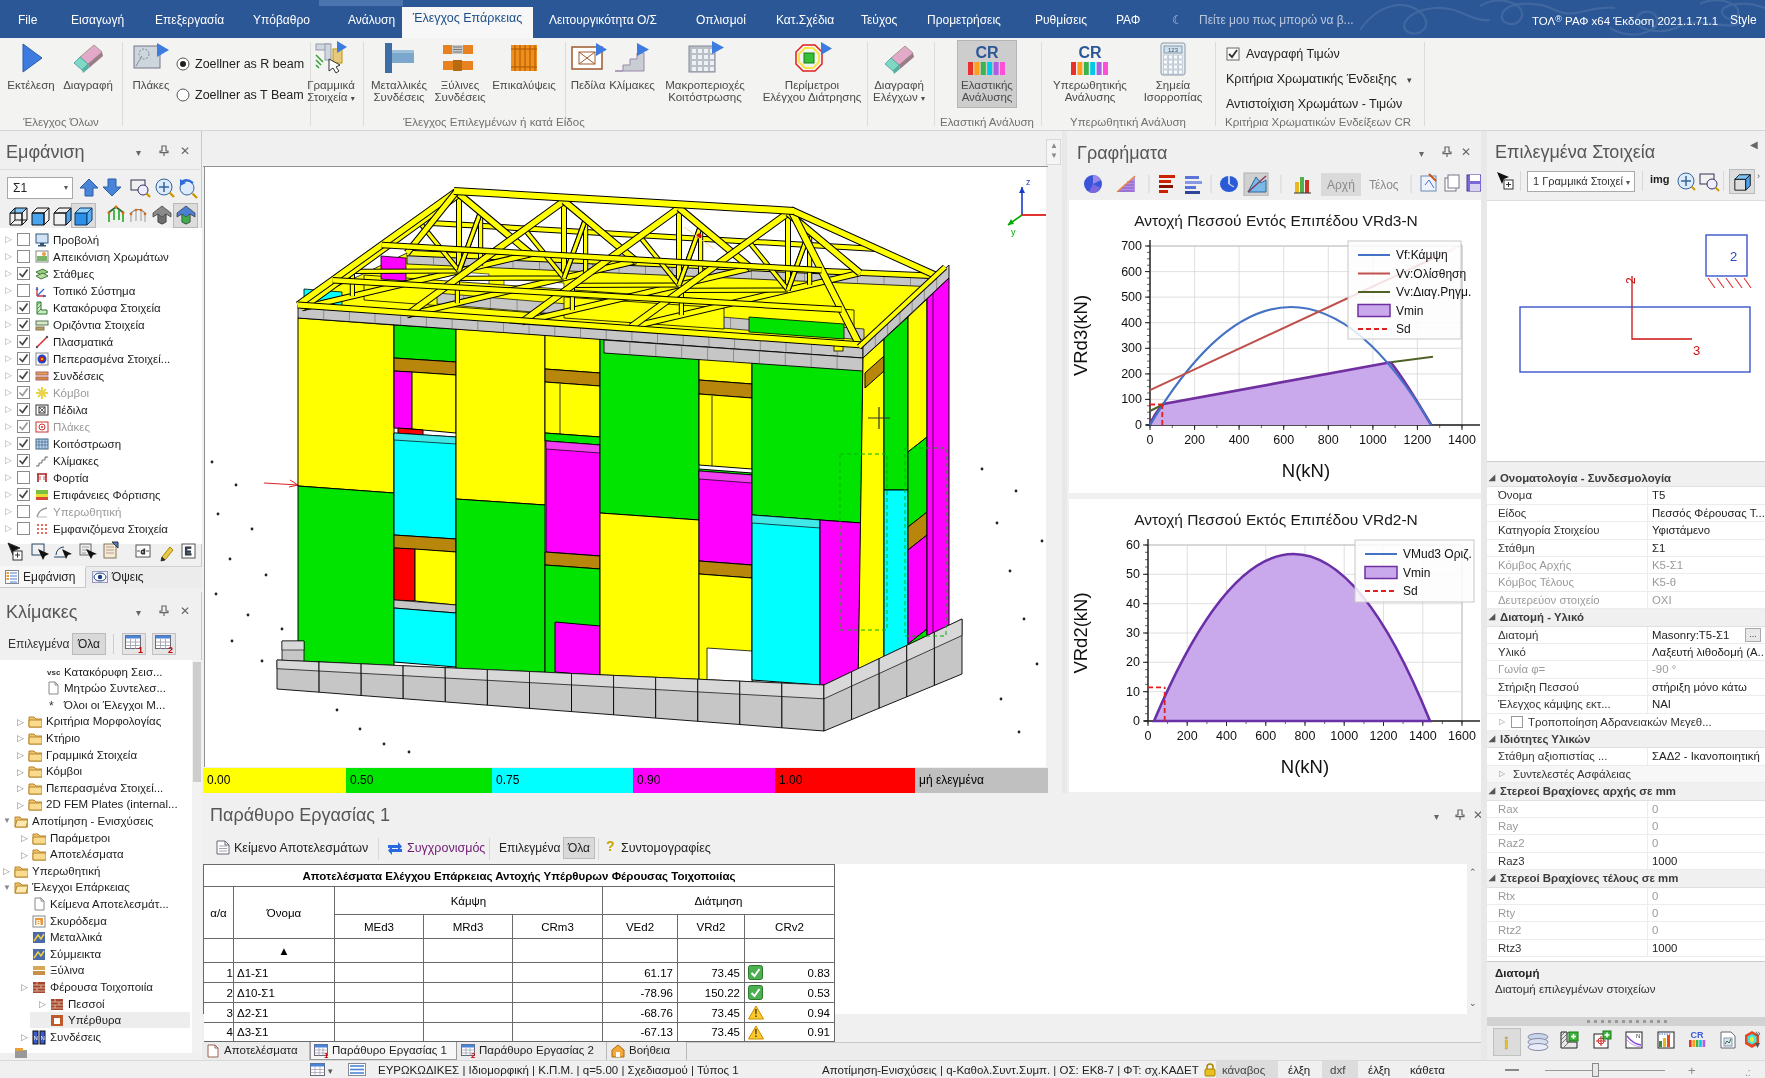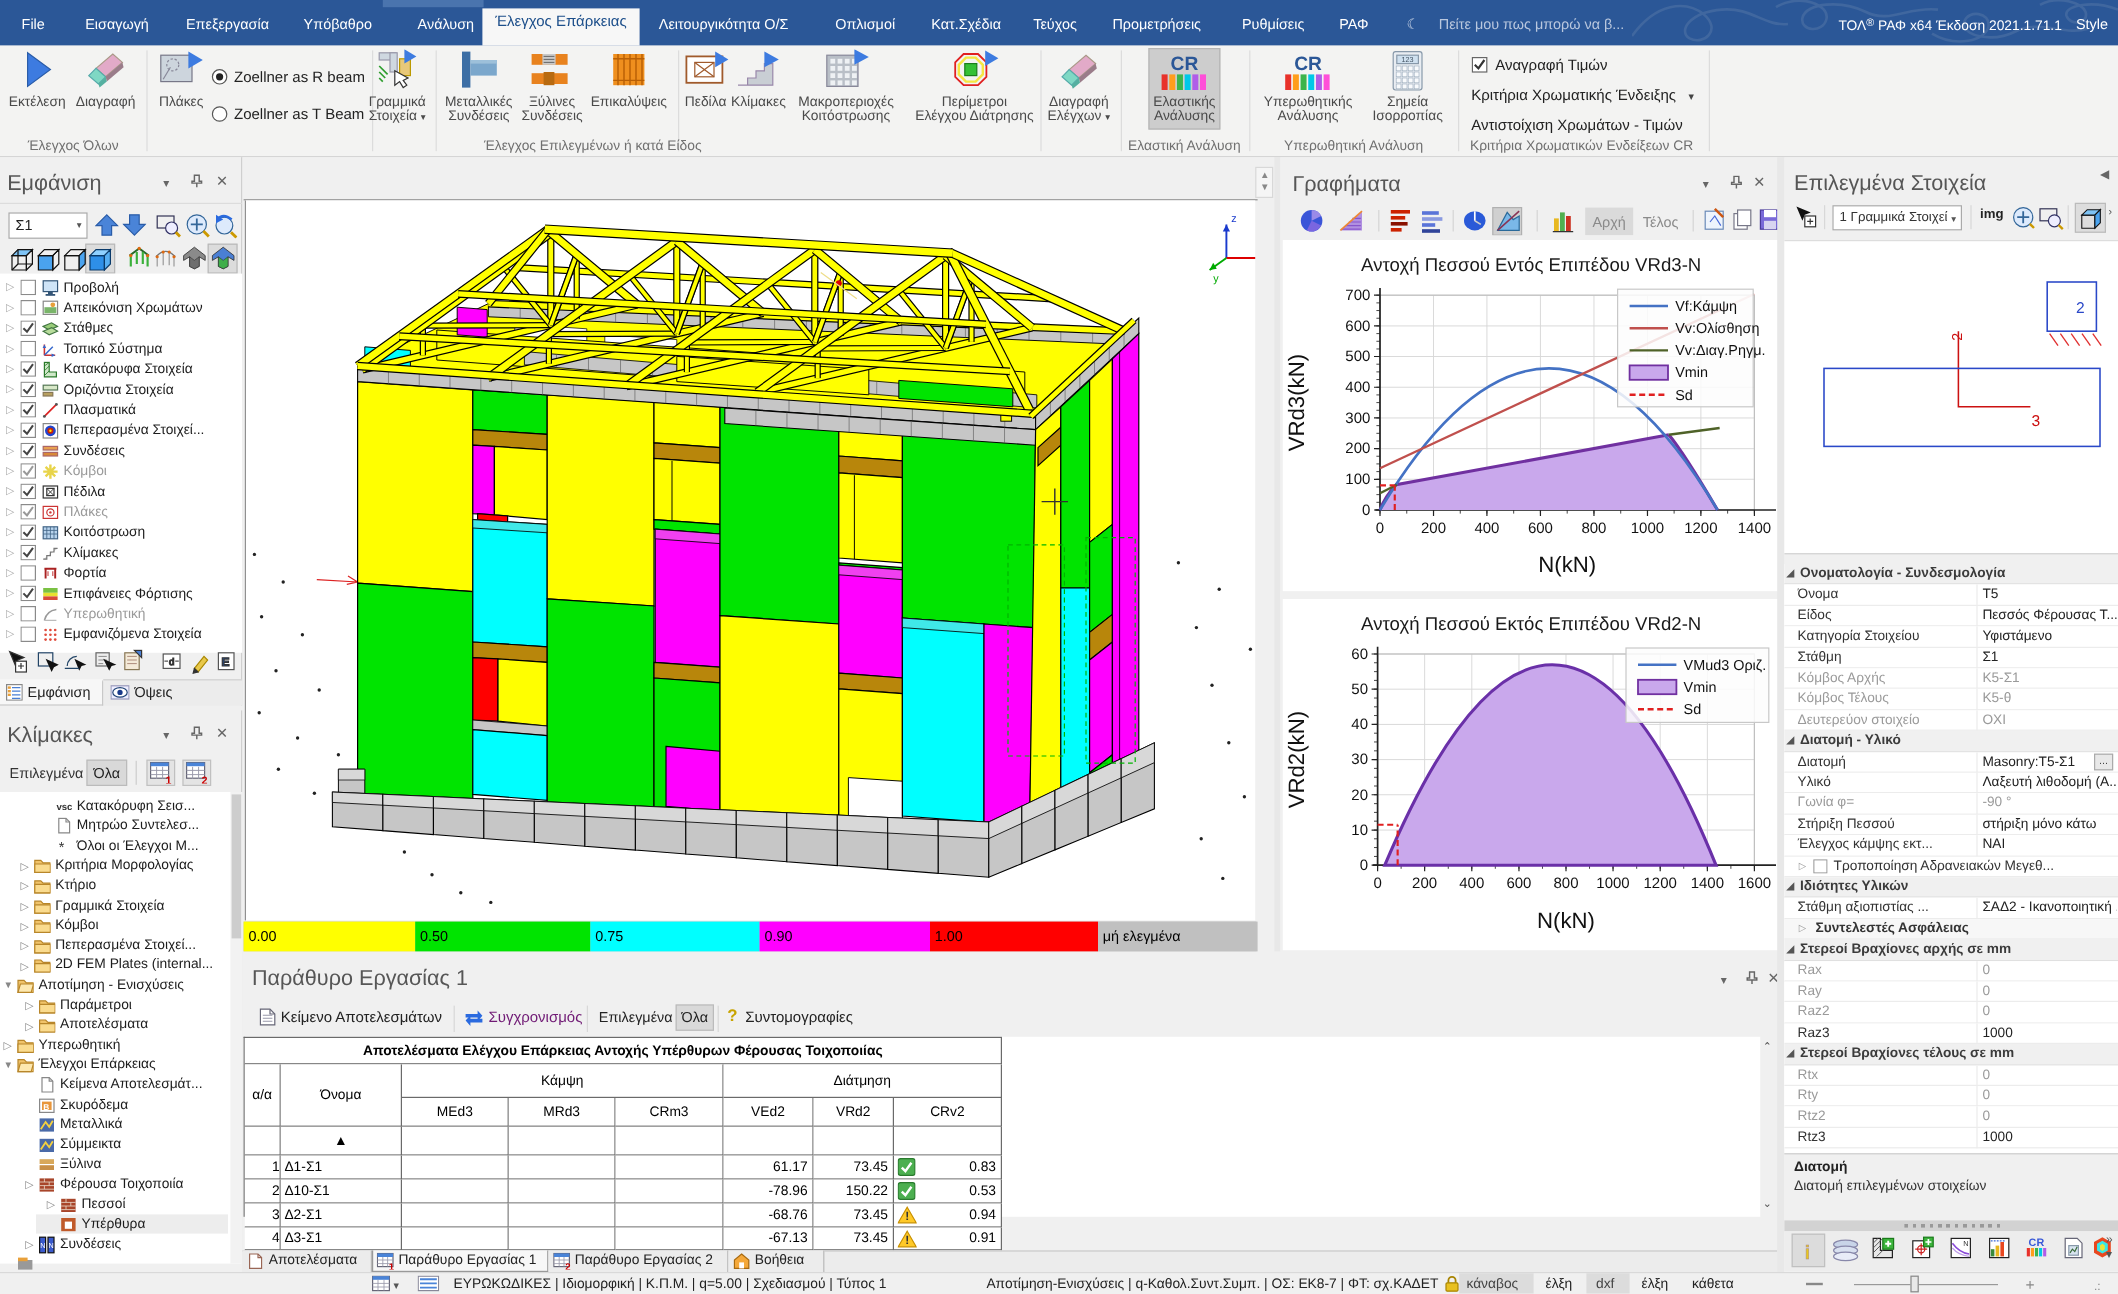--- a/index.html
+++ b/index.html
@@ -1812,21 +1812,21 @@
       <span style="position:absolute;left:2px;top:3px;font-size:8px;color:#555">◢</span>
       <span style="position:absolute;left:13px;top:2px">Ιδιότητες Υλικών</span>
     </div>
 <div class="prow" style="top:617.4px;background:#fff">
       <span class="plabel">Στάθμη αξιοπιστίας ...</span>
       <span class="pvalue">ΣΑΔ2 - Ικανοποιητική ...</span>
     </div>
 <div class="abs" style="left:160px;top:617.4px;width:1px;height:17.4px;background:#ececec"></div>
 <div class="prow" style="top:634.8px;background:#f7f7f7">
       <span style="position:absolute;left:12px;top:3px;color:#999;font-size:8px">▷</span>
-      <span style="position:absolute;left:26px;top:2px;color:#333;font-weight:bold">Συντελεστές Ασφάλειας</span>
+      <span style="position:absolute;left:26px;top:2px;color:#333;font-weight:normal">Συντελεστές Ασφάλειας</span>
     </div>
 <div class="psec" style="top:652.2px">
       <span style="position:absolute;left:2px;top:3px;font-size:8px;color:#555">◢</span>
       <span style="position:absolute;left:13px;top:2px">Στερεοί Βραχίονες αρχής σε mm</span>
     </div>
 <div class="prow" style="top:669.5999999999999px;background:#fff">
       <span class="plabel gr">Rax</span>
       <span class="pvalue gr">0</span>
     </div>
 <div class="abs" style="left:160px;top:669.5999999999999px;width:1px;height:17.4px;background:#ececec"></div>

